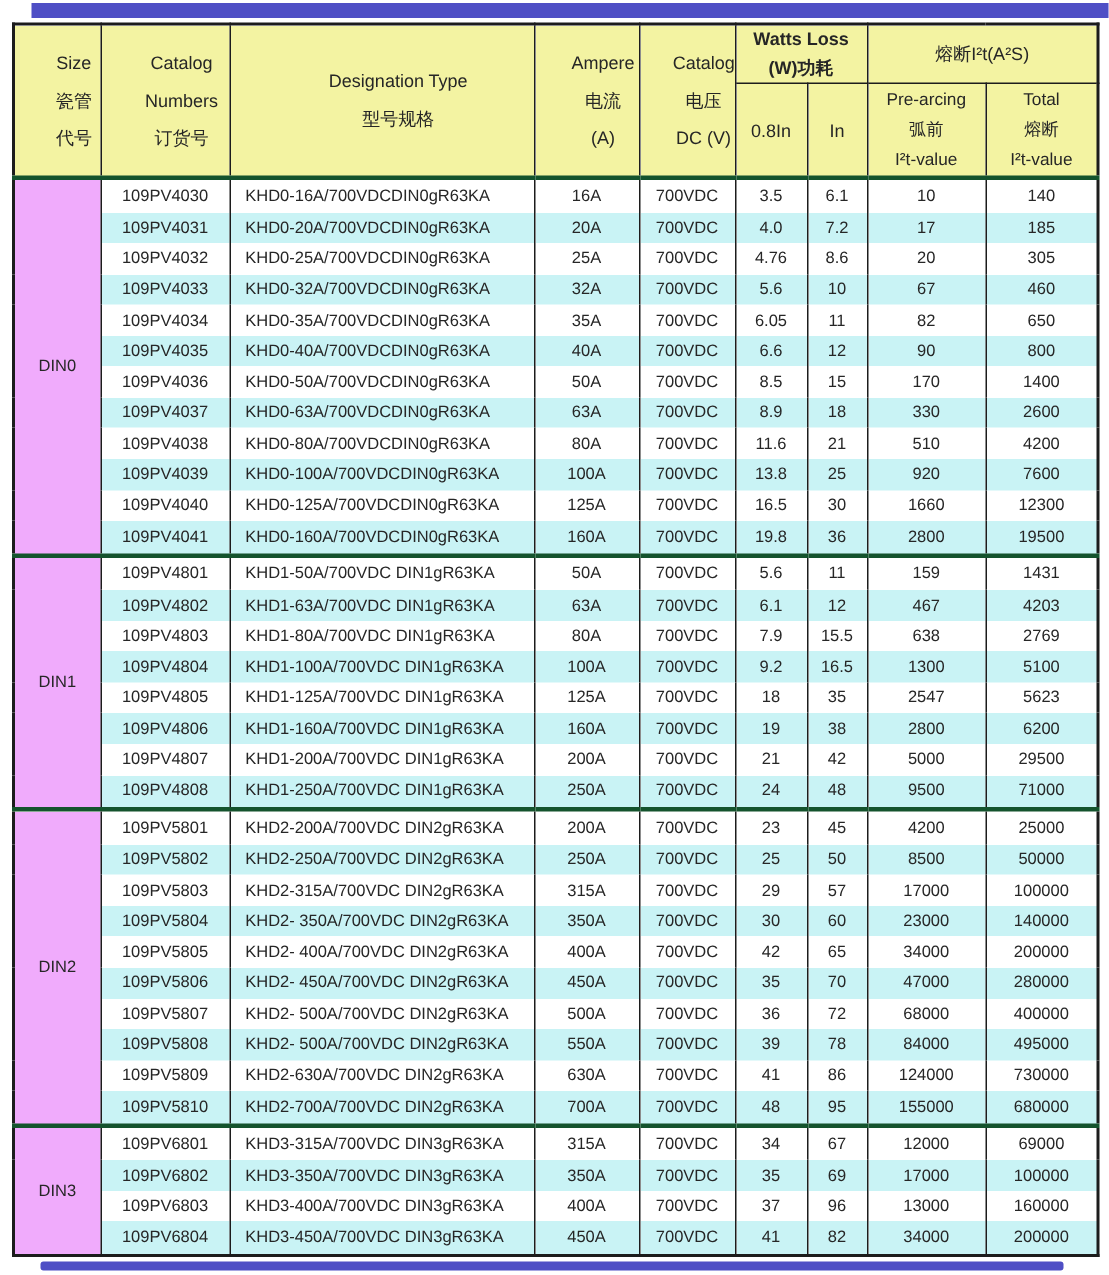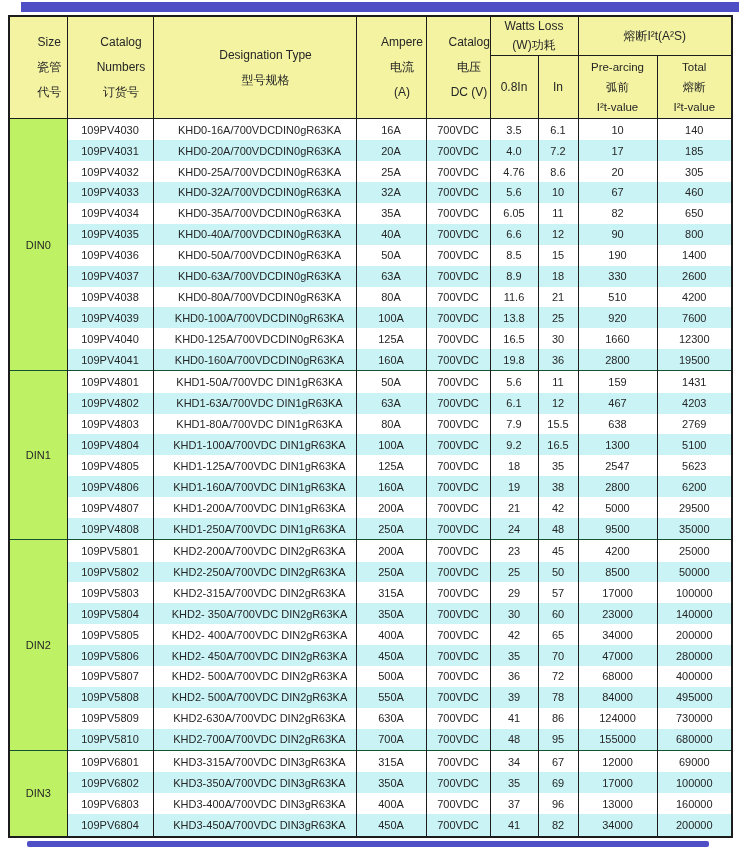--- a/index.html
+++ b/index.html
@@ -35,37 +35,37 @@
     white-space: nowrap;
   }
   .spec thead th {
     background: #f3f3a2;
     font-weight: normal;
     font-size: 12px;
   }
   .hdr-r1 { height: 37px; }
   .hdr-r2 { height: 63px; }
   .lines3 div { line-height: 25px; margin-left: 22px; }
-  .lines2 div { line-height: 19px; }
+  .lines2 div { line-height: 19px; font-weight: bold; }
   .sub3 div { line-height: 20px; font-size: 11.5px; }
 
   .spec tbody td {
     border-top: none;
     border-bottom: none;
     font-size: 11px;
     background: #ffffff;
   }
   .spec tbody tr.alt td { background: #c9f3f5; }
-  .spec tbody tr.section-start td { border-top: 1px solid #14532d; }
+  .spec tbody tr.section-start td { border-top: 3px solid #14532d; }
   .spec tbody td.size-cell {
-    background: #bef264;
+    background: #f0abfc;
     font-size: 11px;
   }
   .spec tbody td.desig {
-    text-align: center;
+    text-align: left;
     padding-left: 10px;
   }
 </style>
 </head>
 <body>
 
 <div class="accent-bar top"></div>
 
 <table class="spec">
   <colgroup>
@@ -188,21 +188,21 @@
         <td>90</td>
         <td>800</td>
       </tr>
       <tr class="">
         <td>109PV4036</td>
         <td class="desig">KHD0-50A/700VDCDIN0gR63KA</td>
         <td>50A</td>
         <td>700VDC</td>
         <td>8.5</td>
         <td>15</td>
-        <td>190</td>
+        <td>170</td>
         <td>1400</td>
       </tr>
       <tr class="alt">
         <td>109PV4037</td>
         <td class="desig">KHD0-63A/700VDCDIN0gR63KA</td>
         <td>63A</td>
         <td>700VDC</td>
         <td>8.9</td>
         <td>18</td>
         <td>330</td>
@@ -320,21 +320,21 @@
         <td>29500</td>
       </tr>
       <tr class="alt">
         <td>109PV4808</td>
         <td class="desig">KHD1-250A/700VDC DIN1gR63KA</td>
         <td>250A</td>
         <td>700VDC</td>
         <td>24</td>
         <td>48</td>
         <td>9500</td>
-        <td>35000</td>
+        <td>71000</td>
       </tr>
       <tr class=" section-start">
         <td rowspan="10" class="size-cell">DIN2</td>
         <td>109PV5801</td>
         <td class="desig">KHD2-200A/700VDC DIN2gR63KA</td>
         <td>200A</td>
         <td>700VDC</td>
         <td>23</td>
         <td>45</td>
         <td>4200</td>

